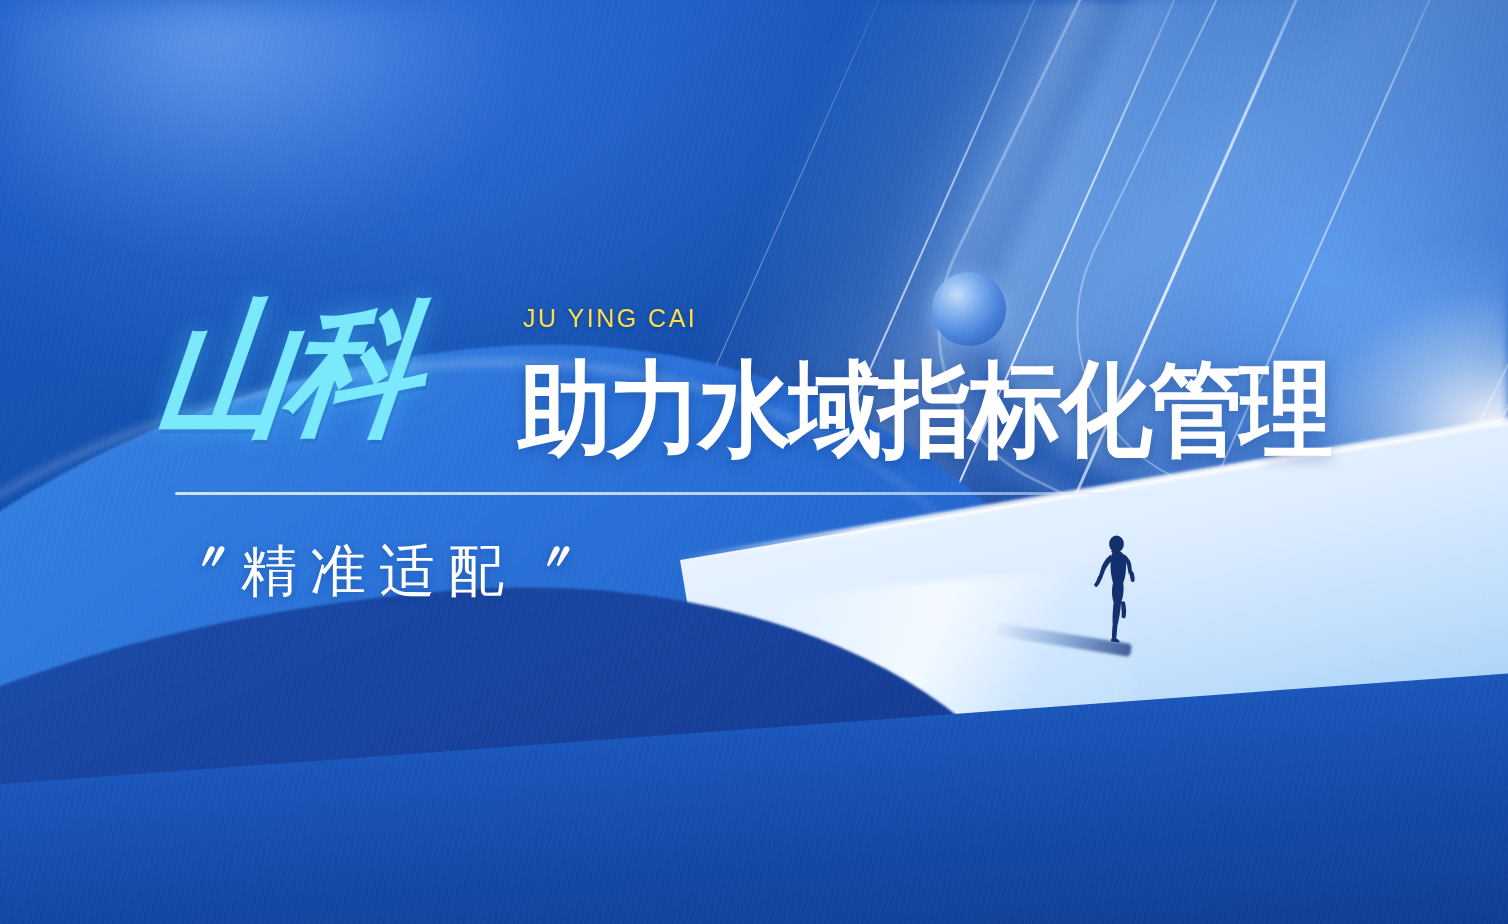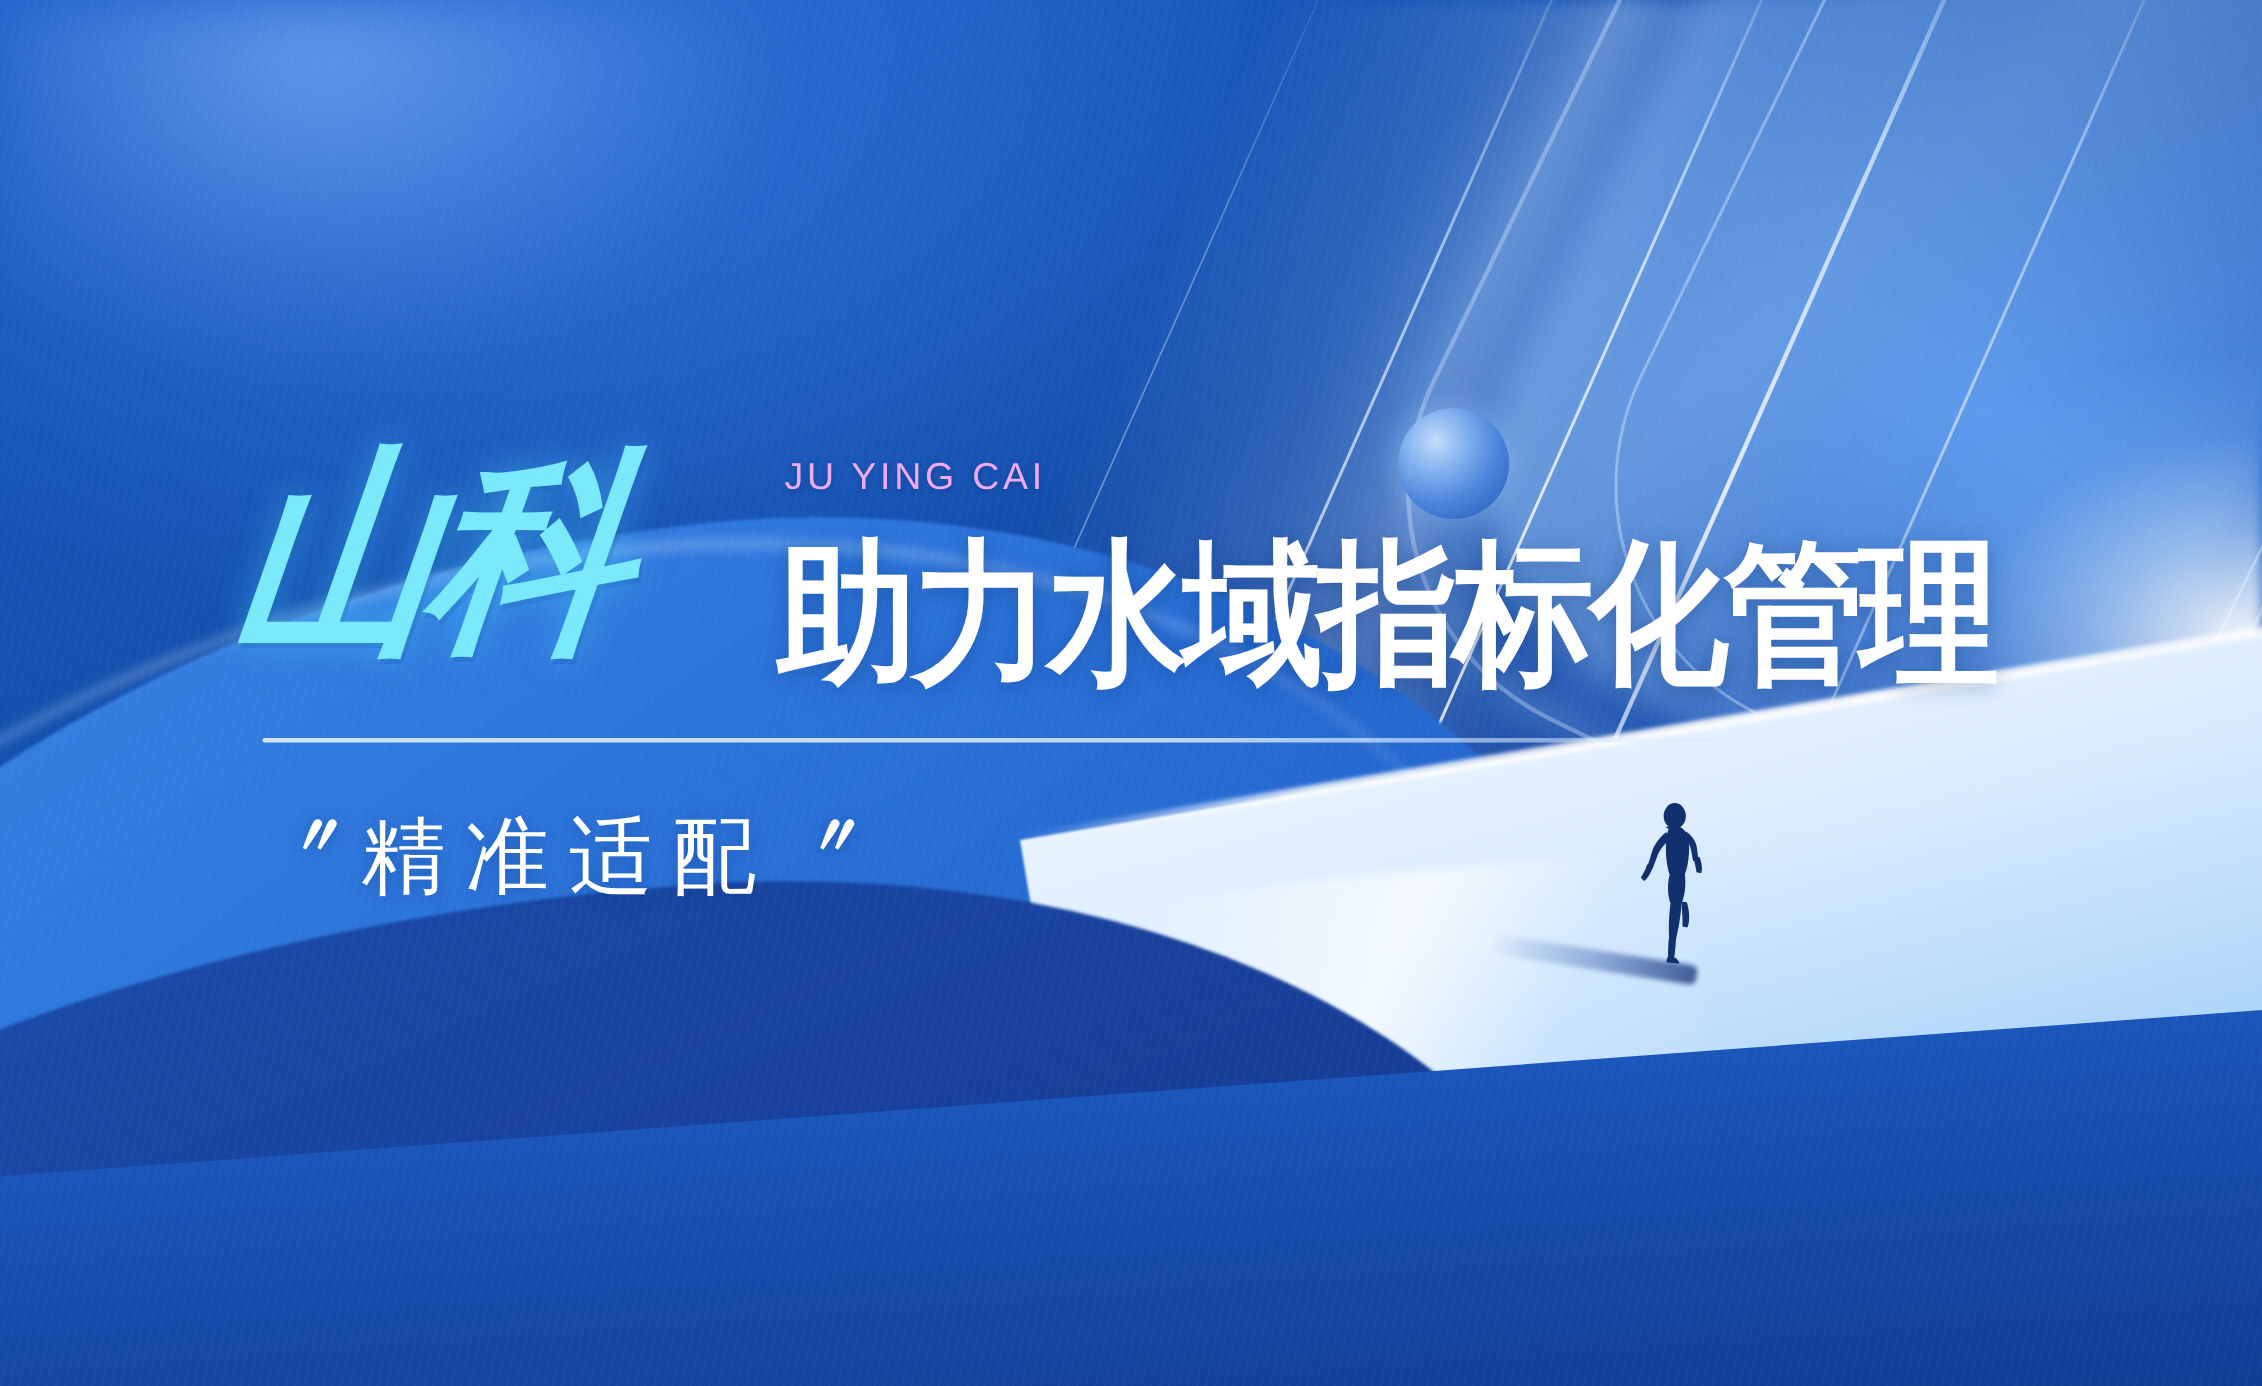--- a/index.html
+++ b/index.html
@@ -296,21 +296,21 @@
     white-space: nowrap;
     transform: skewX(-7deg) scaleY(1.1);
     transform-origin: left top;
   }
 
   #pinyin {
     position: absolute;
     left: 523px; top: 304px;
     font-size: 25px;
     letter-spacing: 2.5px;
-    color: #f0abfc;
+    color: #fde047;
     font-weight: 400;
     white-space: nowrap;
     text-shadow: 0 1px 4px rgba(10,45,115,0.45);
   }
 
   #headline {
     position: absolute;
     left: 518px; top: 358px;
     font-size: 96px;
     line-height: 1;

